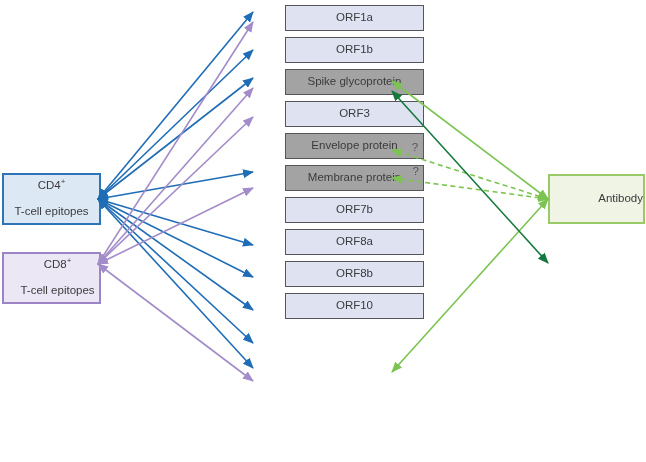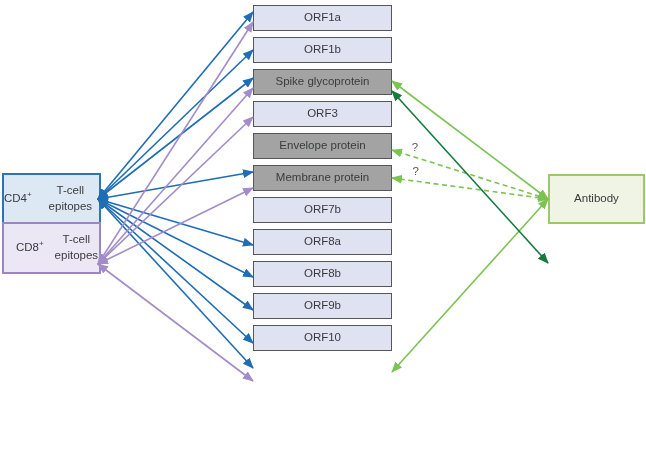--- a/index.html
+++ b/index.html
@@ -19,39 +19,39 @@
   
   #protein-column{
     position:absolute;left:253px;top:5px;width:139px;
     display:flex;flex-direction:column;gap:6px;
   }
   .pbox{
     box-sizing:border-box;
     height:26px;width:139px;
     border:1.5px solid #55565a;
     display:flex;align-items:center;justify-content:center;
-    font-size:11.5px;line-height:1;
+    font-size:11.5px;line-height:1;margin-left:32px;
   }
   .pbox.orf{background:#dee2f1;}
   .pbox.structural{background:#a3a3a3;}
   
   .epitope-box{
     position:absolute;left:2px;width:99px;height:52px;
     box-sizing:border-box;
-    display:flex;flex-direction:row;align-items:center;justify-content:center;
+    display:flex;flex-direction:column;align-items:center;justify-content:center;
     font-size:11.5px;line-height:1.35;text-align:center;gap:10px;
   }
   #cd4-box{top:173px;background:#dde8f5;border:2px solid #2e74b8;}
-  #cd8-box{top:222px;background:#ebe7f5;border:2px solid #9d84c6;padding-left:12px;}
+  #cd8-box{top:252px;background:#ebe7f5;border:2px solid #9d84c6;padding-left:12px;}
   .epitope-box sup{font-size:8px;line-height:0;}
   
   .antibody-box{
     position:absolute;left:548px;width:97px;height:50px;
     box-sizing:border-box;
-    display:flex;flex-direction:column;align-items:center;justify-content:center;
+    display:flex;flex-direction:column;align-items:flex-end;justify-content:center;
     font-size:11.5px;line-height:1.35;text-align:center;
   }
   #antibody-box{top:174px;background:#eff4e4;border:2px solid #9aca67;}
   #neutralising-box{top:238px;background:#dcebe2;border:2px solid #237b49;}
 </style>
 </head>
 <body>
 
 <div id="stage">
 
@@ -68,21 +68,20 @@
   <div id="protein-column">
     <div class="pbox orf">ORF1a</div>
     <div class="pbox orf">ORF1b</div>
     <div class="pbox structural">Spike glycoprotein</div>
     <div class="pbox orf">ORF3</div>
     <div class="pbox structural">Envelope protein</div>
     <div class="pbox structural">Membrane protein</div>
     <div class="pbox orf">ORF7b</div>
     <div class="pbox orf">ORF8a</div>
     <div class="pbox orf">ORF8b</div>
-    <div class="pbox orf">ORF9b</div>
     <div class="pbox orf">ORF10</div>
   </div>
 
   <div id="antibody-box" class="antibody-box">
     <span>Antibody</span>
   </div>
 
 
   <svg id="edge-layer" width="646" height="462" viewBox="0 0 646 462" xmlns="http://www.w3.org/2000/svg">
       <defs>

